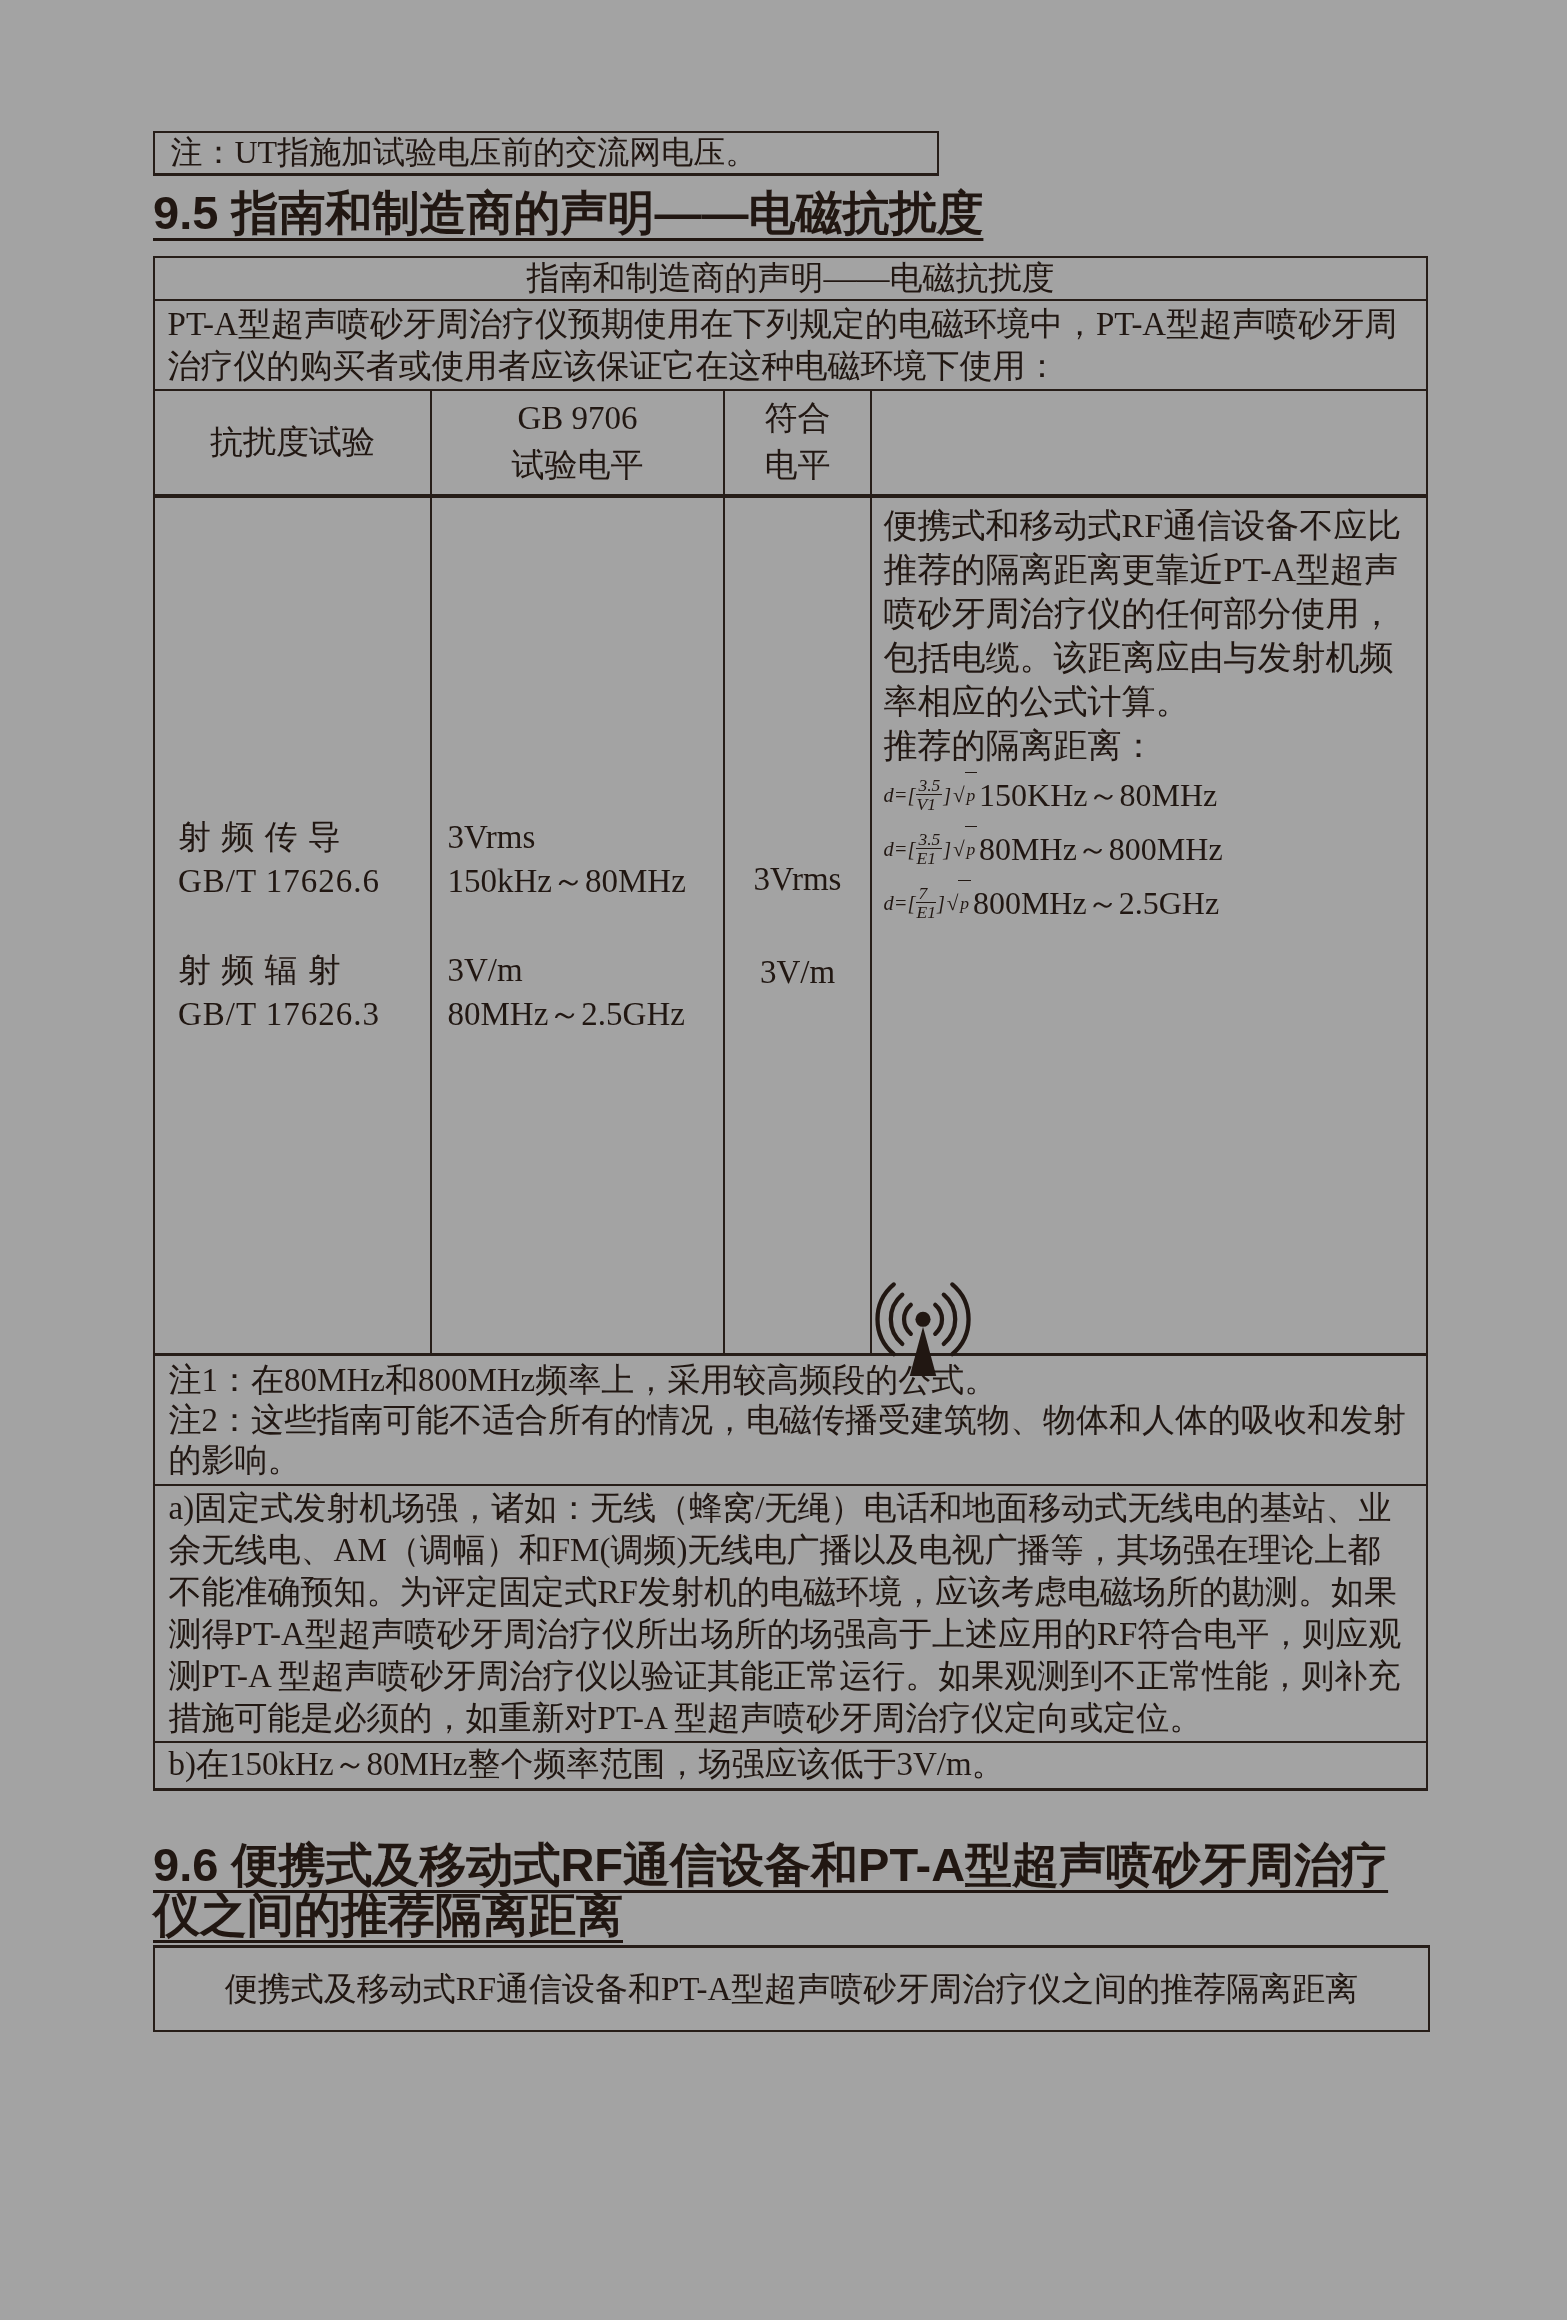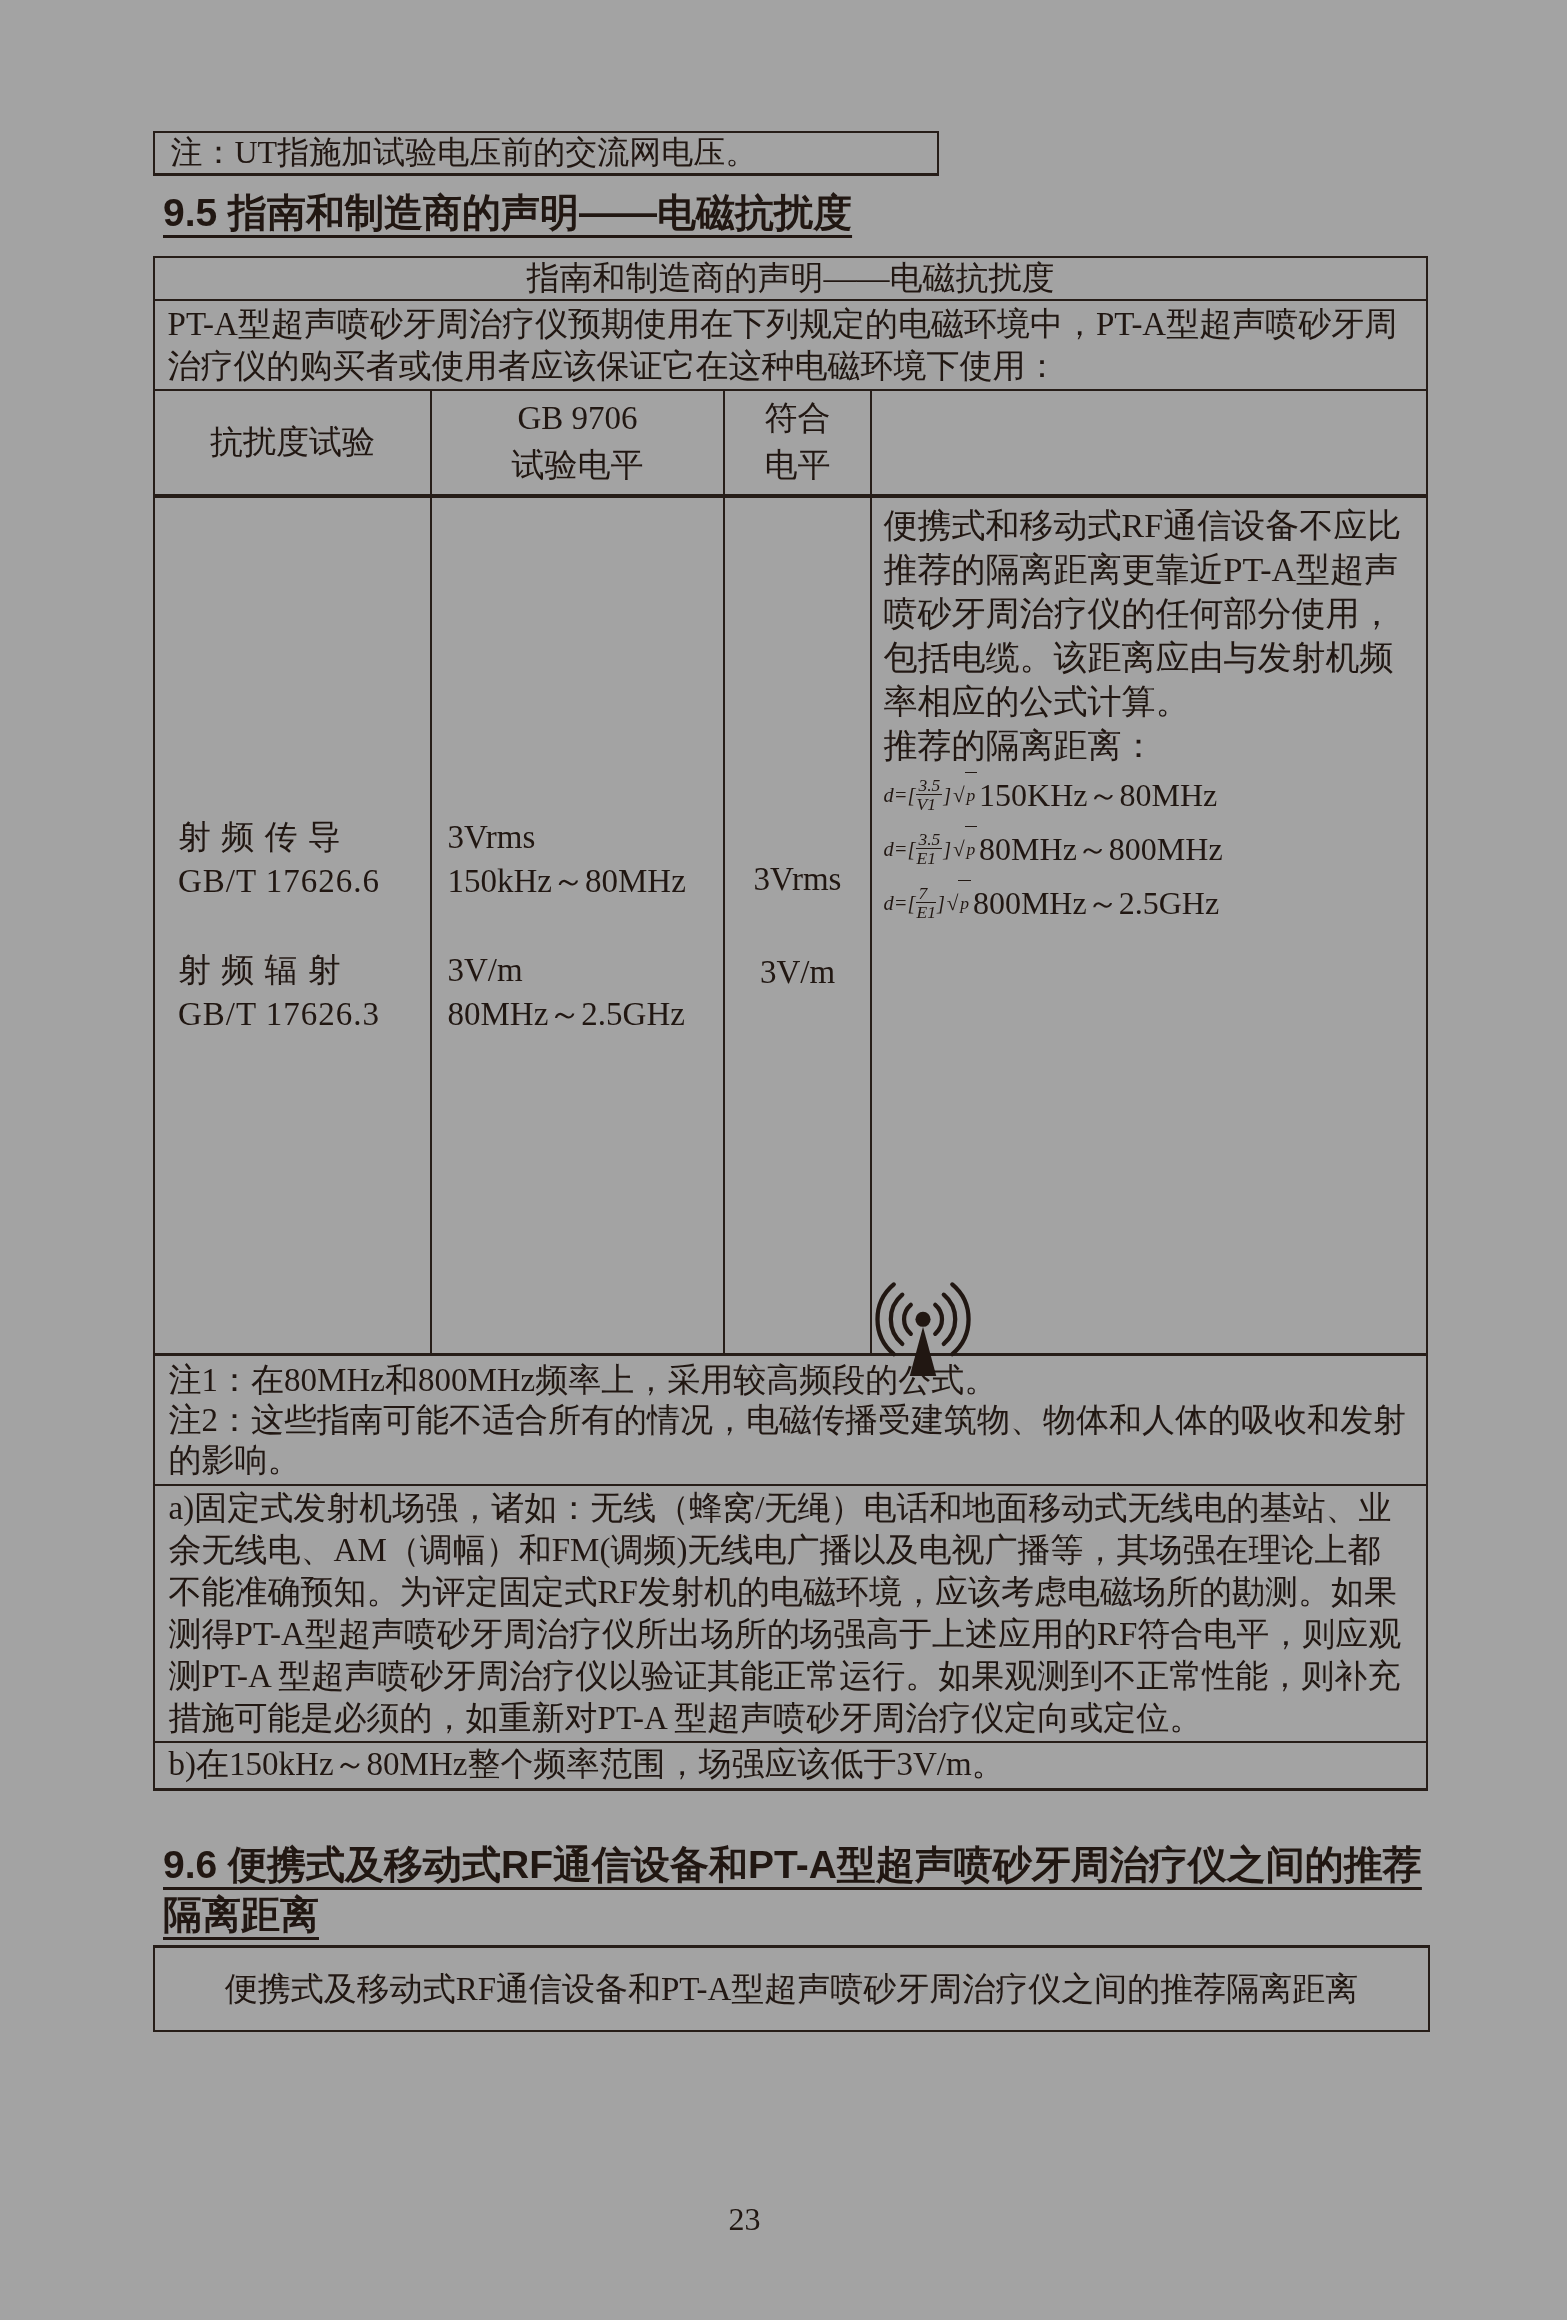--- a/index.html
+++ b/index.html
@@ -3,23 +3,23 @@
 <meta charset="utf-8">
 <style>
   html,body{margin:0;padding:0;background:#ffffff;}
   .page{position:relative;width:1567px;height:2320px;background:#a3a3a3;
         font-family:"Liberation Serif","DejaVu Serif",serif;color:#211712;}
   
   .prev-note{position:absolute;left:153px;top:131px;width:786px;height:45px;
              border:2.9px solid #261d18;border-bottom-width:3.9px;box-sizing:border-box;
              font-size:32px;line-height:38px;padding-left:15.5px;}
   
-  .sec-head{position:absolute;left:163px;width:1281px;
+  .sec-head{position:absolute;left:153px;width:1281px;
             font-family:"Liberation Sans","DejaVu Sans",sans-serif;font-weight:700;
-            font-size:39px;line-height:50px;
+            font-size:47px;line-height:50px;
             text-decoration:underline;text-decoration-thickness:2.9px;text-underline-offset:8.7px;}
   .h95{top:188px;}
   .h96{top:1840px;}
   
   .imm{position:absolute;left:153px;top:256px;width:1275px;box-sizing:border-box;
        border:2.9px solid #261d18;border-bottom-width:3.9px;font-size:33px;}
   .row{box-sizing:border-box;}
   .row-title{height:43px;line-height:41px;text-align:center;border-bottom:2.9px solid #261d18;}
   .row-intro{padding:1.9px 12.6px;line-height:42px;border-bottom:2.9px solid #261d18;}
   .row-head{display:flex;height:107px;border-bottom:4.9px solid #261d18;}
@@ -186,16 +186,15 @@
 
     <div class="row row-b">b)在150kHz～80MHz整个频率范围，场强应该低于3V/m。</div>
   </div>
 
   <div class="sec-head h96">9.6 便携式及移动式RF通信设备和PT-A型超声喷砂牙周治疗仪之间的推荐隔离距离</div>
 
   <div class="dist">
     <span>便携式及移动式RF通信设备和PT-A型超声喷砂牙周治疗仪之间的推荐隔离距离</span>
   </div>
 
-  <div class="pageno">23</div>
 
 </div>
 
 
 </body></html>

